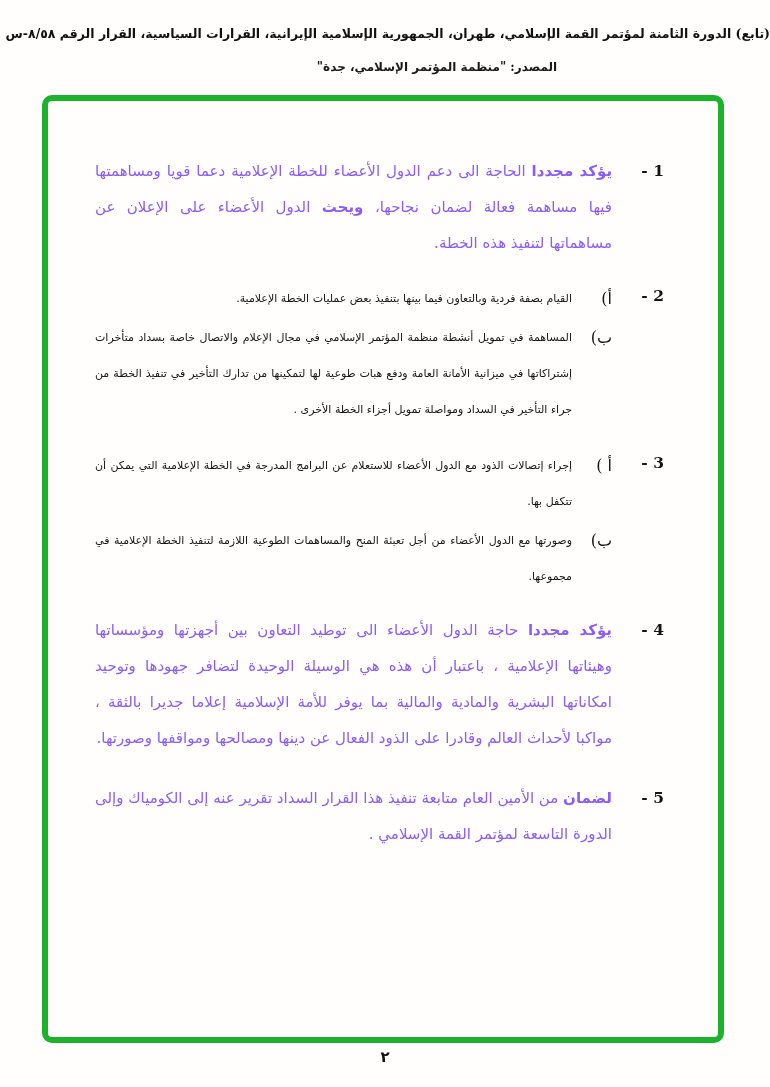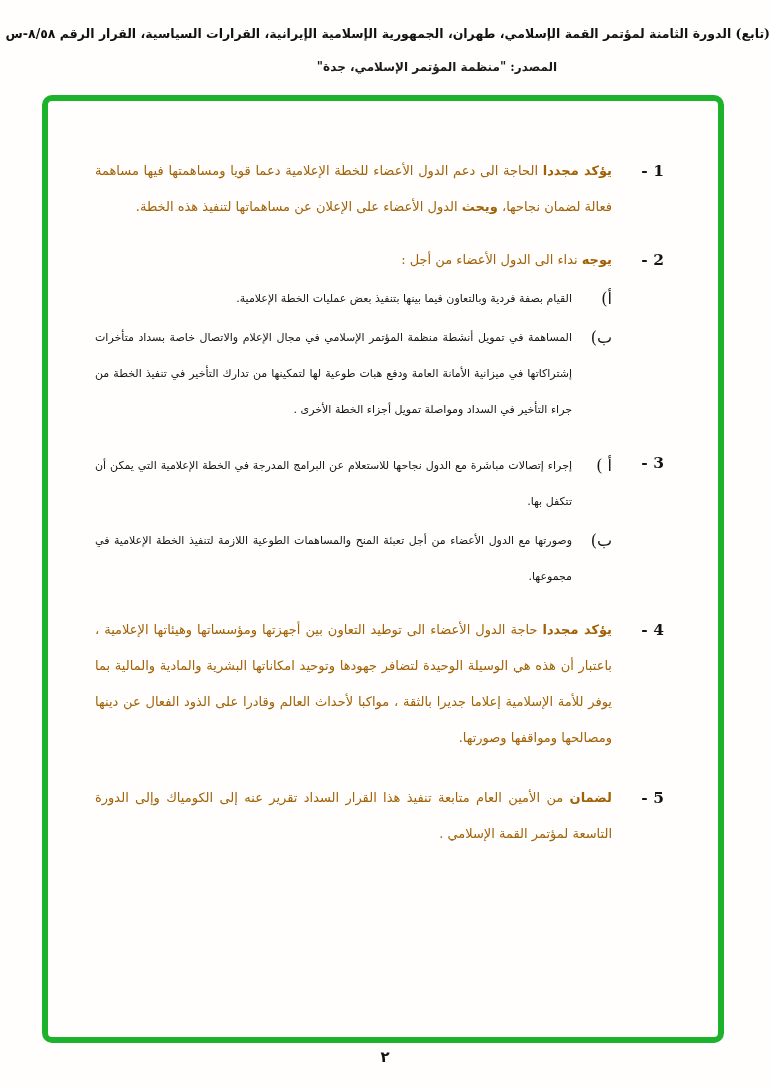--- a/index.html
+++ b/index.html
@@ -72,23 +72,23 @@
     font-size: 15.5px;
     font-weight: bold;
     line-height: 36px;
     color: #141414;
   }
   .body { flex: 1; min-width: 0; }
   .para {
     margin: 0;
     direction: rtl;
     text-align: justify;
-    font-size: 13px;
+    font-size: 15px;
     line-height: 36px;
-    color: #a16207;
+    color: #8b5cf6;
   }
   .para b { font-weight: bold; }
   .sub {
     display: flex;
     margin-top: 3px;
   }
   .submark {
     flex: none;
     width: 40px;
     direction: rtl;
@@ -133,38 +133,37 @@
       <div class="item">
         <div class="num">1 -</div>
         <div class="body">
           <p class="para"><b>يؤكد مجددا</b><span> الحاجة الى دعم الدول الأعضاء للخطة الإعلامية دعما قويا ومساهمتها فيها مساهمة فعالة لضمان نجاحها، </span><b>ويحث</b><span> الدول الأعضاء على الإعلان عن مساهماتها لتنفيذ هذه الخطة.</span></p>
         </div>
       </div>
 
       <div class="item gap-lg">
         <div class="num">2 -</div>
         <div class="body">
-          <p class="para"><b>يوجه</b><span> نداء الى الدول الأعضاء من أجل :</span></p>
           <div class="sub">
             <div class="submark">أ)</div>
             <p class="subtext">القيام بصفة فردية وبالتعاون فيما بينها بتنفيذ بعض عمليات الخطة الإعلامية.</p>
           </div>
           <div class="sub">
             <div class="submark">ب)</div>
             <p class="subtext">المساهمة في تمويل أنشطة منظمة المؤتمر الإسلامي في مجال الإعلام والاتصال خاصة بسداد متأخرات إشتراكاتها في ميزانية الأمانة العامة ودفع هبات طوعية لها لتمكينها من تدارك التأخير في تنفيذ الخطة من جراء التأخير في السداد ومواصلة تمويل أجزاء الخطة الأخرى .</p>
           </div>
         </div>
       </div>
 
       <div class="item gap-lg">
         <div class="num">3 -</div>
         <div class="body">
           <div class="sub">
             <div class="submark">أ )</div>
-            <p class="subtext">إجراء إتصالات مباشرة مع الدول نجاحها للاستعلام عن البرامج المدرجة في الخطة الإعلامية التي يمكن أن تتكفل بها.</p>
+            <p class="subtext">إجراء إتصالات الذود مع الدول الأعضاء للاستعلام عن البرامج المدرجة في الخطة الإعلامية التي يمكن أن تتكفل بها.</p>
           </div>
           <div class="sub">
             <div class="submark">ب)</div>
             <p class="subtext">وصورتها مع الدول الأعضاء من أجل تعبئة المنح والمساهمات الطوعية اللازمة لتنفيذ الخطة الإعلامية في مجموعها.</p>
           </div>
         </div>
       </div>
 
       <div class="item gap-lg">
         <div class="num">4 -</div>

